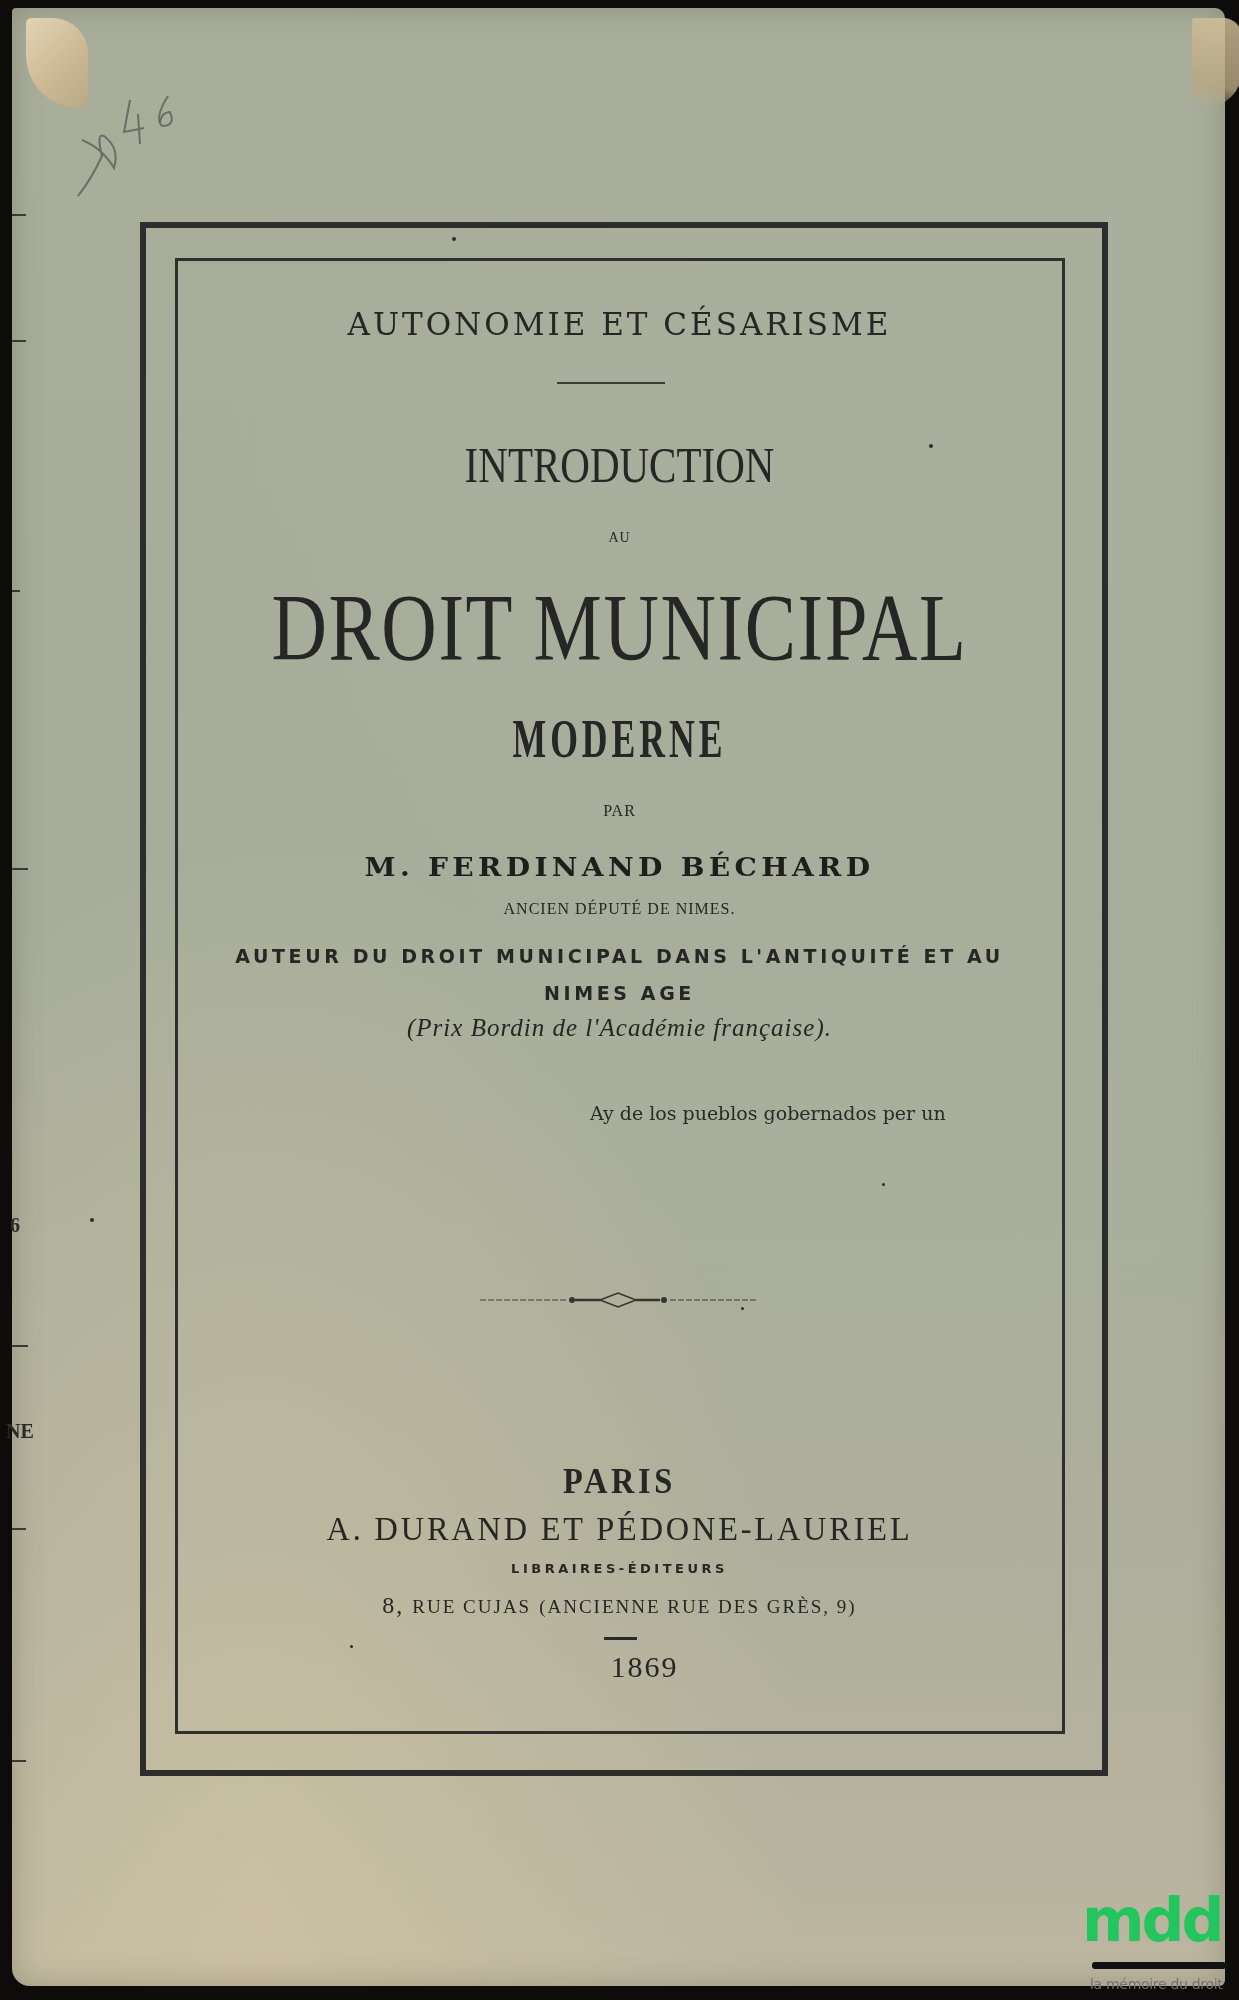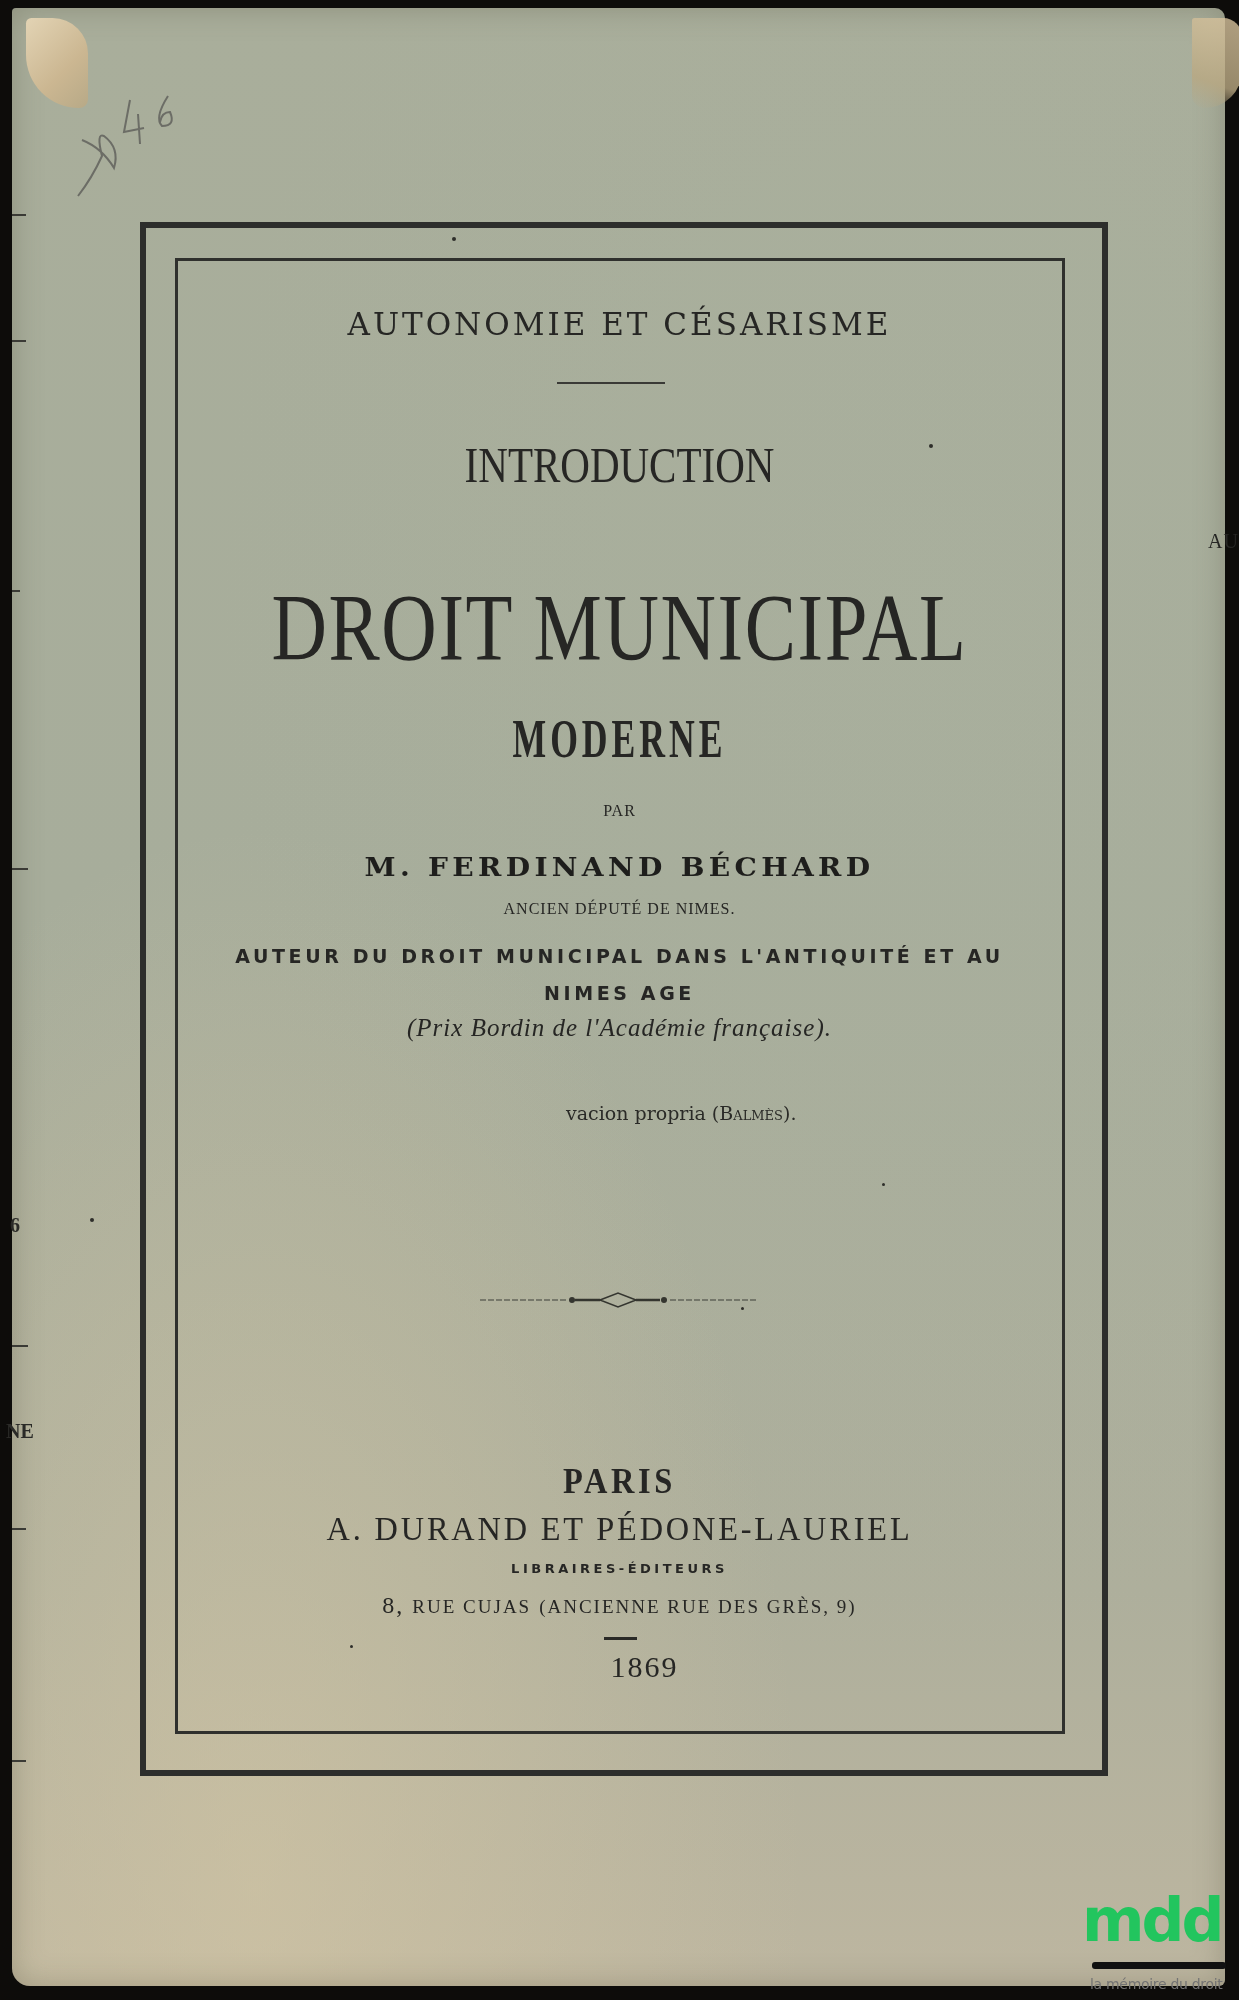--- a/index.html
+++ b/index.html
@@ -40,21 +40,21 @@
     border:3px solid #2f302d;
   }
   .txt {
     position:absolute; left:0; width:1239px; text-align:center;
     color:#262624; white-space:nowrap;
   }
 
   #series { top:306px; font-size:31px; letter-spacing:3px; font-family:"DejaVu Serif", serif; font-weight:normal; transform:scaleX(1.0); }
   .rule-short { position:absolute; left:557px; top:382px; width:108px; height:2px; background:#3a3a36; }
   #intro { top:436px; font-size:50px; font-family:"Liberation Serif", serif; transform:scaleX(0.82); letter-spacing:0px; }
-  #au { top:530px; font-size:20px; font-family:"Liberation Serif", serif; letter-spacing:1px;text-align:right; }
+  #au { top:530px; font-size:14px; font-family:"Liberation Serif", serif; letter-spacing:1px; }
   #main-title { top:580px; font-size:96px; font-family:"Liberation Serif", serif; transform:scaleX(0.80); letter-spacing:2px; line-height:1; }
   #moderne { top:708px; font-size:54px; font-family:"Liberation Serif", serif; font-weight:bold; transform:scaleX(0.66); letter-spacing:6px; }
   #par { top:802px; font-size:16px; font-family:"Liberation Serif", serif; letter-spacing:1px; }
   #author { top:852px; font-size:26px; font-family:"DejaVu Serif", serif; font-weight:bold; letter-spacing:4px; transform:scaleX(1.08); color:#1e1e1c; }
   #author-role { top:900px; font-size:16px; font-family:"Liberation Serif", serif; letter-spacing:1px; }
   #author-works-1 { top:945px; font-size:19px; font-family:"DejaVu Sans", sans-serif; font-weight:bold; letter-spacing:3.6px; }
   #author-works-2 { top:982px; font-size:19px; font-family:"DejaVu Sans", sans-serif; font-weight:bold; letter-spacing:3.6px; }
   #prize { top:1014px; font-size:25px; font-family:"Liberation Serif", serif; font-style:italic; letter-spacing:1px; }
 
   .epigraph { position:absolute; left:566px; top:1098px; width:440px; font-family:"DejaVu Serif", serif; font-size:19px; line-height:31px; color:#2a2a27; }
@@ -118,21 +118,21 @@
 <div id="main-title" class="txt">DROIT MUNICIPAL</div>
 <div id="moderne" class="txt">MODERNE</div>
 <div id="par" class="txt">PAR</div>
 <div id="author" class="txt">M. FERDINAND BÉCHARD</div>
 <div id="author-role" class="txt">ANCIEN DÉPUTÉ DE NIMES.</div>
 <div id="author-works-1" class="txt">AUTEUR DU DROIT MUNICIPAL DANS L'ANTIQUITÉ ET AU</div>
 <div id="author-works-2" class="txt">NIMES AGE</div>
 <div id="prize" class="txt">(Prix Bordin de l'Académie française).</div>
 
 <div class="epigraph">
-  <span><span style="display:inline">vacion propria (</span><span style="display:inline" class="sc">Balmès</span><span style="display:inline">).</span></span>
+  <span class="l1">Ay de los pueblos gobernados per un</span>
 </div>
 
 <svg class="ornament" viewBox="0 0 280 20">
   <line x1="2" y1="10" x2="88" y2="10" stroke="#3d3e39" stroke-width="1" stroke-dasharray="6 2"></line>
   <circle cx="94" cy="10" r="3" fill="#34352f"></circle>
   <line x1="97" y1="10" x2="122" y2="10" stroke="#34352f" stroke-width="2.5"></line>
   <path d="M122 10 L140 3 L158 10 L140 17 Z" fill="none" stroke="#34352f" stroke-width="1.6"></path>
   <line x1="158" y1="10" x2="182" y2="10" stroke="#34352f" stroke-width="2.5"></line>
   <circle cx="186" cy="10" r="3" fill="#34352f"></circle>
   <line x1="192" y1="10" x2="278" y2="10" stroke="#3d3e39" stroke-width="1" stroke-dasharray="6 2"></line>

